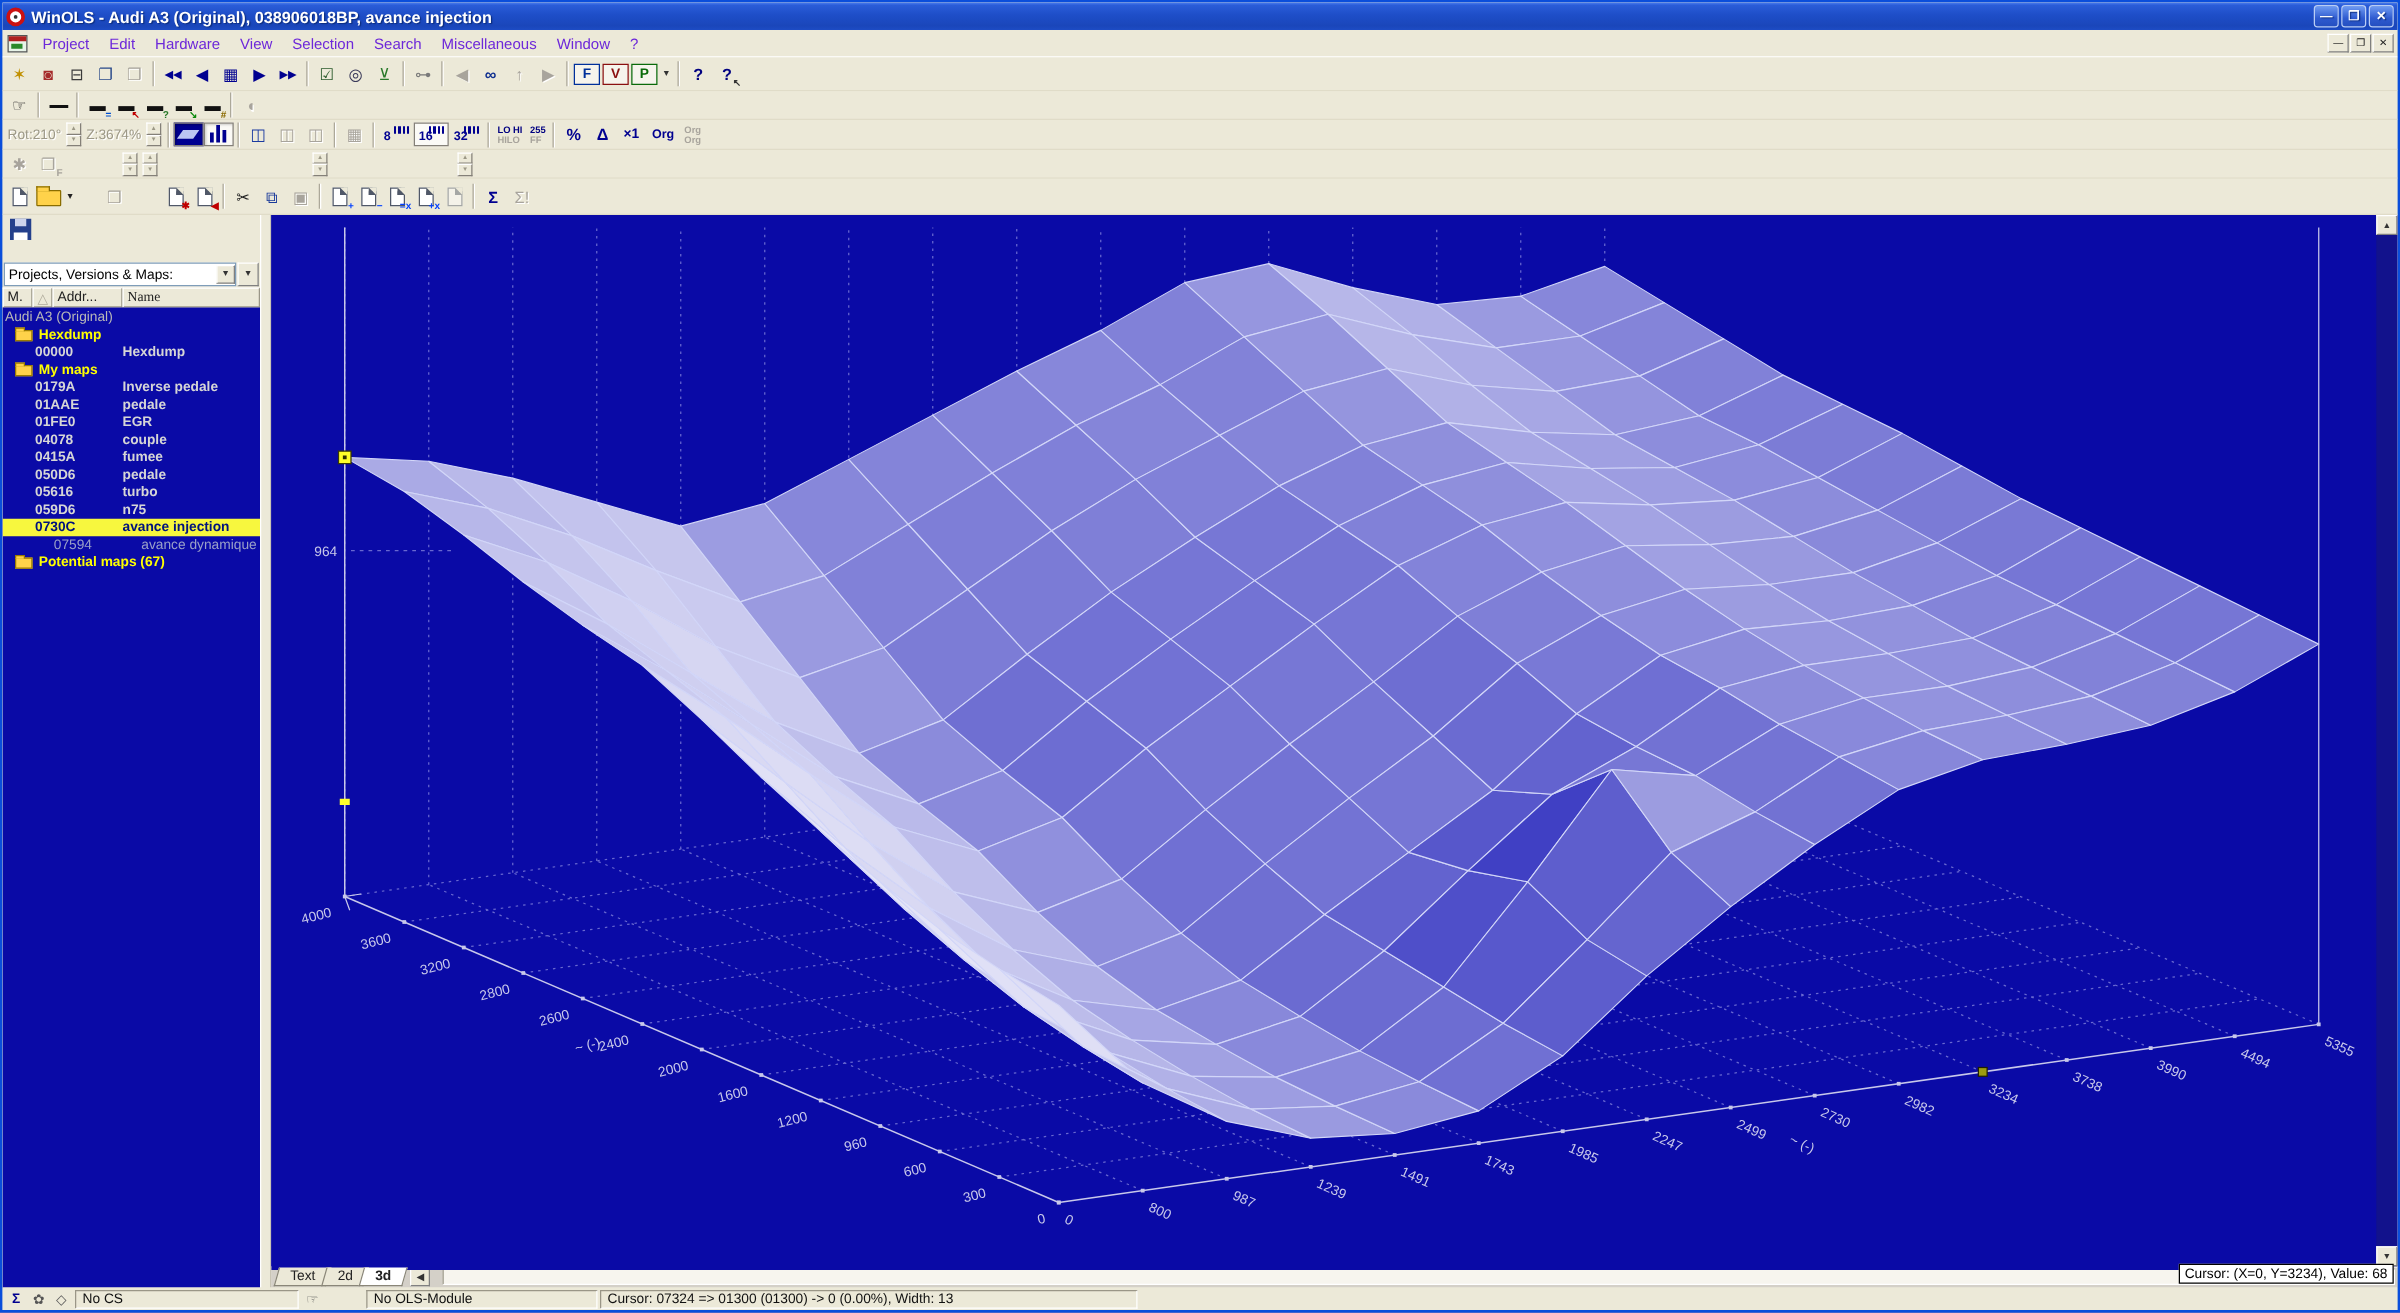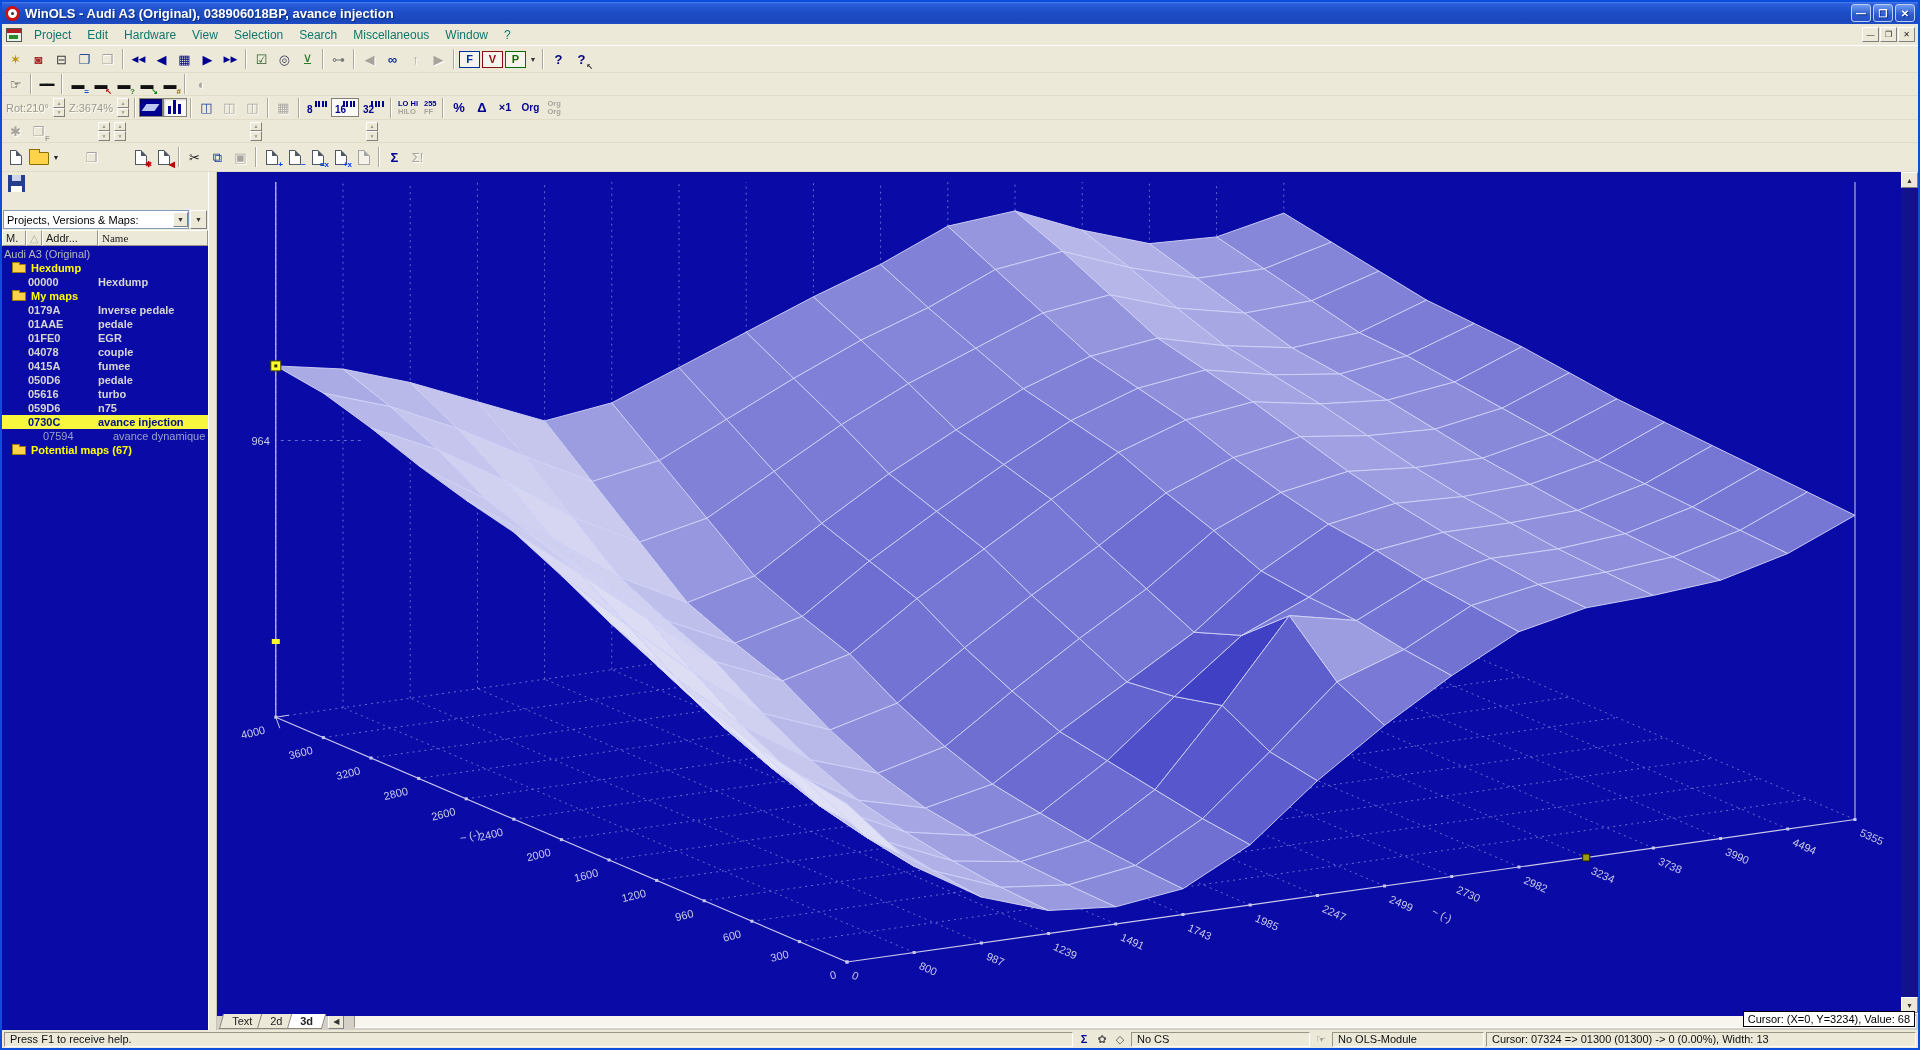--- a/index.html
+++ b/index.html
@@ -19,21 +19,21 @@
   .app-icon::after{content:"";position:absolute;left:3px;top:3px;width:3px;height:3px;background:#333;border-radius:50%;}
   .win-btns{margin-left:auto;display:flex;gap:2px;}
   .win-btn{width:20px;height:18px;border-radius:3px;border:1px solid #b9cdf5;
     background:linear-gradient(180deg,#6f9bf2,#2f5bd0 60%,#244fc0);color:#fff;font-size:10px;font-weight:bold;
     display:flex;align-items:center;justify-content:center;}
   
   .menubar{height:22px;flex:0 0 22px;display:flex;align-items:center;background:#ece9d8;font-size:12px;padding-left:2px;border-bottom:1px solid #ffffff;}
   .child-icon{width:16px;height:14px;background:#e8f4e8;border:1px solid #555;margin:0 4px 0 2px;position:relative;}
   .child-icon::before{content:"";position:absolute;left:0;top:0;right:0;height:4px;background:#b02020;}
   .child-icon::after{content:"";position:absolute;left:2px;bottom:2px;width:9px;height:4px;background:#2a8a2a;}
-  .menu-item{padding:2px 8px;color:#0f766e;}
+  .menu-item{padding:2px 8px;color:#6d28d9;}
   .mdi-btns{margin-left:auto;display:flex;gap:1px;margin-right:3px;}
   .mdi-btn{width:17px;height:15px;background:#ece9d8;border:1px solid #fff;border-right-color:#808080;border-bottom-color:#808080;font-size:8px;display:flex;align-items:center;justify-content:center;color:#222;}
   
   .tbrow{display:flex;align-items:center;background:#ece9d8;padding:1px 2px;border-bottom:1px solid #e0dcc8;}
   .tb-r1{height:27px;} .tb-r2{height:23px;} .tb-r3{height:24px;} .tb-r4{height:23px;} .tb-r5{height:29px;}
   .tb-btn{min-width:23px;height:21px;display:flex;align-items:center;justify-content:center;font-size:13px;position:relative;border:1px solid transparent;}
   .tb-btn .g{line-height:1;}
   .tb-btn.bold .g{font-weight:bold;}
   .tb-btn.d .g{color:#a8a49c !important;text-shadow:1px 1px 0 #fff;}
   .tb-btn.d .sfx{color:#a8a49c !important;}
@@ -785,25 +785,24 @@
             <span>3d</span>
           </div>
         </span>
       <div class="tab-scroll">◀</div>
       <div class="tab-rest"></div>
     </div>
   </div>
 </div>
 
 <div class="statusbar">
-  <div class="sb-panel sb-help">Press F1 to receive help.</div>
   <span id="sb-icons" style="display:flex;">
       <span class="sb-icon sigma">Σ</span>
       <span class="sb-icon ">✿</span>
       <span class="sb-icon ">◇</span>
     </span>
   <div class="sb-panel" style="width:179px;">No CS</div>
   <span class="sb-icon" id="sb-hand">☞</span>
-  <div class="sb-panel" style="width:152px;">No OLS-Module</div>
+  <div class="sb-panel" style="width:185px;margin-left:32px;">No OLS-Module</div>
   <div class="sb-panel" style="width:430px;">Cursor: 07324 =&gt; 01300 (01300) -&gt; 0 (0.00%), Width: 13</div>
 </div>
 
 <div class="tooltip">Cursor: (X=0, Y=3234), Value: 68</div>
 
 </body></html>

